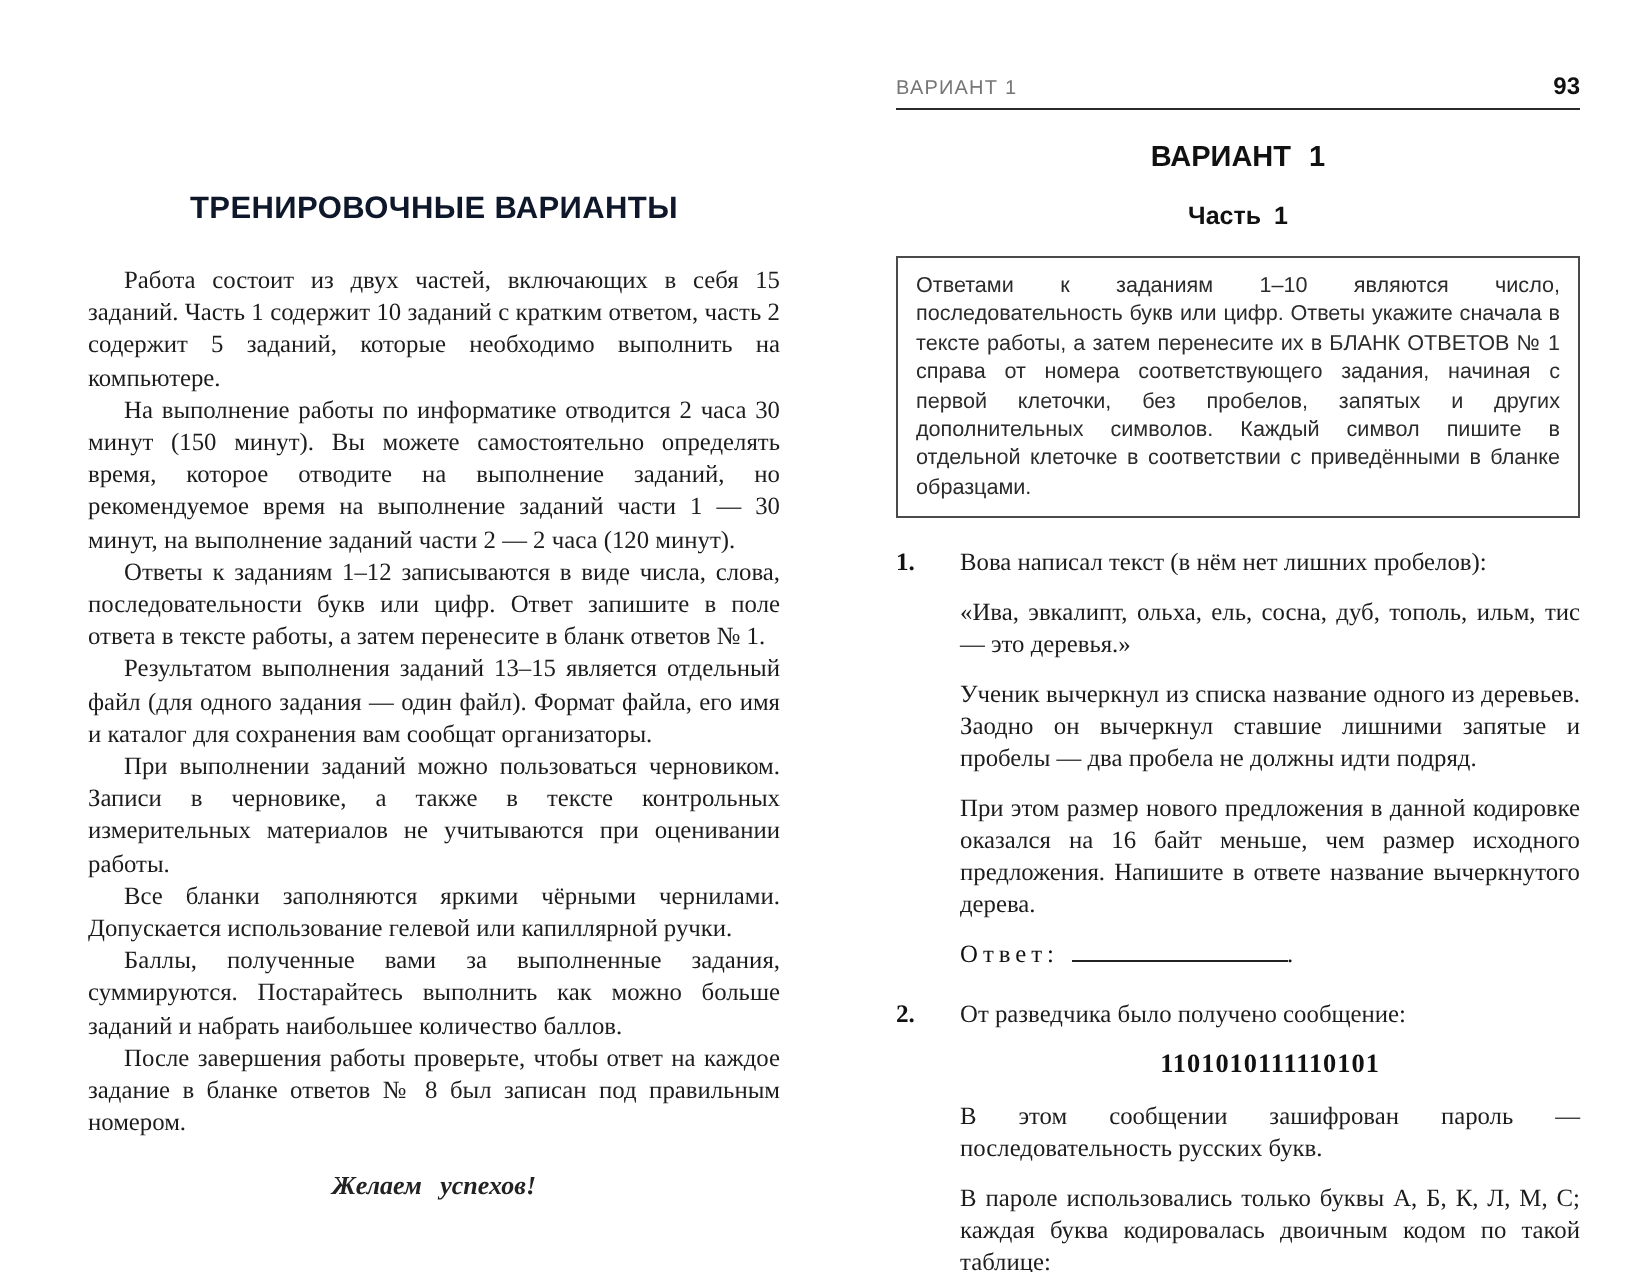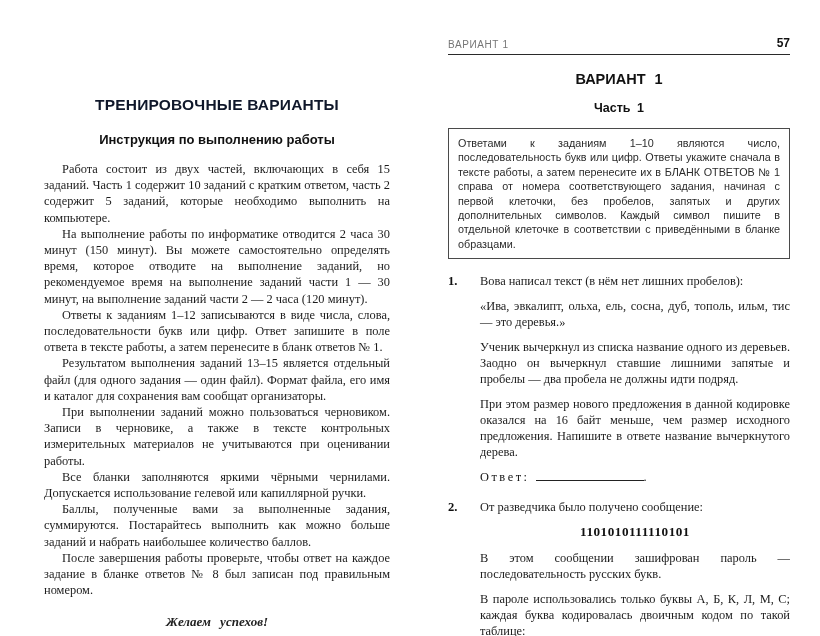--- a/index.html
+++ b/index.html
@@ -90,37 +90,36 @@
     height:11px; margin-left:6px; vertical-align:baseline;
   }
 </style>
 </head>
 <body>
 
 <div id="spread">
 
   <div class="left-page">
     <h1 class="lp-title">ТРЕНИРОВОЧНЫЕ ВАРИАНТЫ</h1>
-    <h2 class="lp-subtitle">Инструкция по выполнению работы</h2>
     <p class="body-par">Работа состоит из двух частей, включающих в себя 15 заданий. Часть 1 содержит 10 заданий с кратким ответом, часть 2 содержит 5 заданий, которые необходимо выполнить на компьютере.</p>
     <p class="body-par">На выполнение работы по информатике отводится 2 часа 30 минут (150 минут). Вы можете самостоятельно определять время, которое отводите на выполнение заданий, но рекомендуемое время на выполнение заданий части 1 — 30 минут, на выполнение заданий части 2 — 2 часа (120 минут).</p>
     <p class="body-par">Ответы к заданиям 1–12 записываются в виде числа, слова, последовательности букв или цифр. Ответ запишите в поле ответа в тексте работы, а затем перенесите в бланк ответов № 1.</p>
     <p class="body-par">Результатом выполнения заданий 13–15 является отдельный файл (для одного задания — один файл). Формат файла, его имя и каталог для сохранения вам сообщат организаторы.</p>
     <p class="body-par">При выполнении заданий можно пользоваться черновиком. Записи в черновике, а также в тексте контрольных измерительных материалов не учитываются при оценивании работы.</p>
     <p class="body-par">Все бланки заполняются яркими чёрными чернилами. Допускается использование гелевой или капиллярной ручки.</p>
     <p class="body-par">Баллы, полученные вами за выполненные задания, суммируются. Постарайтесь выполнить как можно больше заданий и набрать наибольшее количество баллов.</p>
     <p class="body-par">После завершения работы проверьте, чтобы ответ на каждое задание в бланке ответов № 8 был записан под правильным номером.</p>
     <p class="lp-closing">Желаем успехов!</p>
   </div>
 
   <div class="right-page">
 
     <div class="running-header">
       <span class="rh-label">ВАРИАНТ 1</span>
-      <span class="rh-page-num">57</span>
+      <span class="rh-page-num">93</span>
     </div>
 
     <h1 class="rp-title">ВАРИАНТ 1</h1>
     <h2 class="rp-section">Часть 1</h2>
 
     <div class="instruction-box">Ответами к заданиям 1–10 являются число, последовательность букв или цифр. Ответы укажите сначала в тексте работы, а затем перенесите их в БЛАНК ОТВЕТОВ № 1 справа от номера соответствующего задания, начиная с первой клеточки, без пробелов, запятых и других дополнительных символов. Каждый символ пишите в отдельной клеточке в соответствии с приведёнными в бланке образцами.</div>
 
     <div class="task">
       <div class="task-number">1.</div>
       <div class="task-body">

